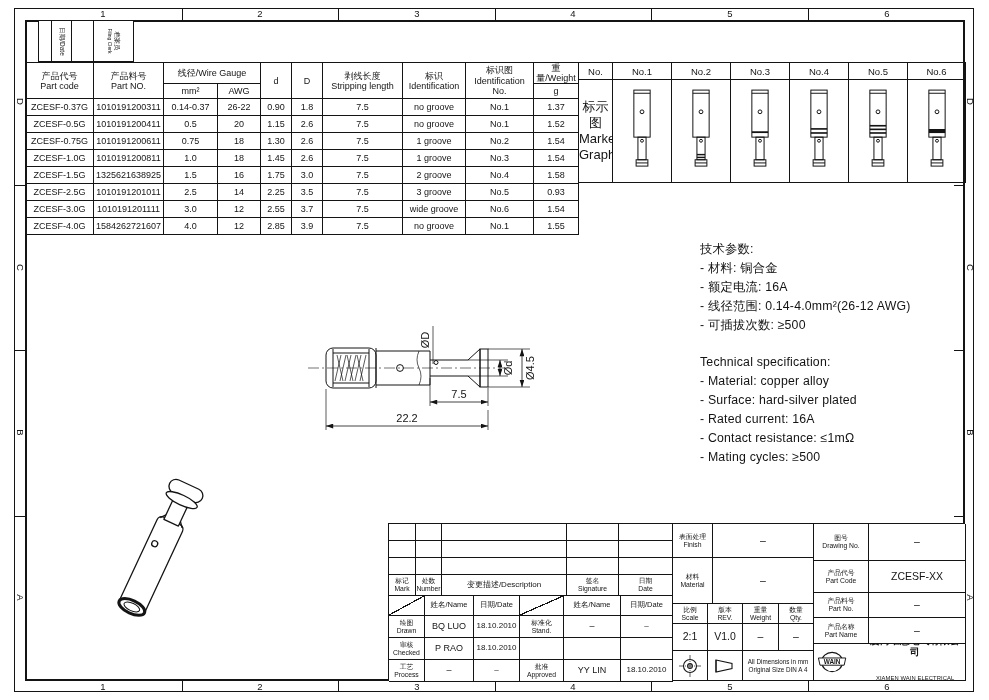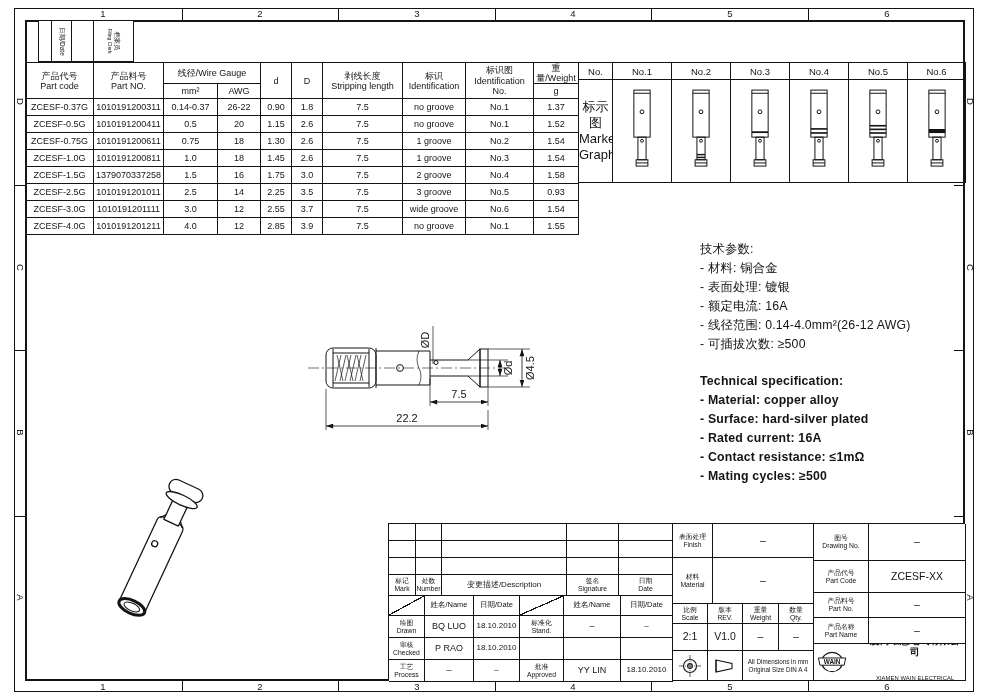--- a/index.html
+++ b/index.html
@@ -29,21 +29,21 @@
 
   
   table.mg { position:absolute; left:578px; top:62px; width:387px; border-collapse:collapse; table-layout:fixed; }
   table.mg th, table.mg td { border:1px solid #141414; padding:0; text-align:center; font-weight:normal; overflow:hidden; }
   table.mg thead th { height:17px; font-size:9.5px; }
   table.mg tbody td { height:103px; vertical-align:middle; }
   .mg-rowlabel { font-size:13px; white-space:pre-line; line-height:1.25; }
 
   
   .specs { position:absolute; left:700px; top:240px; width:275px; font-size:12.3px; line-height:19px; letter-spacing:0.2px; }
-  .specs .blk + .blk { margin-top:18px;font-weight:bold; }
+  .specs .blk + .blk { margin-top:18px; }
 
   
   .dimdraw { position:absolute; left:300px; top:318px; }
   .iso { position:absolute; left:50px; top:468px; }
 
   
   .tb { position:absolute; left:388px; top:523px; width:577px; height:158px; display:flex; background:#fff; border-top:1px solid #141414; border-left:1px solid #141414; }
   .cell { border-right:1px solid #141414; border-bottom:1px solid #141414; display:flex; align-items:center; justify-content:center; text-align:center; white-space:pre-line; line-height:1.12; overflow:hidden; }
   .rev { width:284px; }
   .rev-upper { display:grid; grid-template-columns:27px 26px 125px 52px 54px; grid-template-rows:17px 17px 17px 21px; }
@@ -199,21 +199,21 @@
           <td>18</td>
           <td>1.45</td>
           <td>2.6</td>
           <td>7.5</td>
           <td>1 groove</td>
           <td>No.3</td>
           <td>1.54</td>
         </tr>
         <tr>
           <td>ZCESF-1.5G</td>
-          <td>1379070337258</td>
+          <td>1325621638925</td>
           <td>1.5</td>
           <td>16</td>
           <td>1.75</td>
           <td>3.0</td>
           <td>7.5</td>
           <td>2 groove</td>
           <td>No.4</td>
           <td>1.58</td>
         </tr>
         <tr>
@@ -235,21 +235,21 @@
           <td>12</td>
           <td>2.55</td>
           <td>3.7</td>
           <td>7.5</td>
           <td>wide groove</td>
           <td>No.6</td>
           <td>1.54</td>
         </tr>
         <tr>
           <td>ZCESF-4.0G</td>
-          <td>1010191201211</td>
+          <td>1584262721607</td>
           <td>4.0</td>
           <td>12</td>
           <td>2.85</td>
           <td>3.9</td>
           <td>7.5</td>
           <td>no groove</td>
           <td>No.1</td>
           <td>1.55</td>
         </tr>
       </tbody>
@@ -358,21 +358,20 @@
             </svg></td>
         </tr>
     </tbody>
   </table>
 
   <div class="specs">
     <div class="blk">
       <div>技术参数:</div>
       <div>
           <div>- 材料: 铜合金</div>
-          <div>- 表面处理: 镀银</div>
           <div>- 额定电流: 16A</div>
           <div>- 线径范围: 0.14-4.0mm²(26-12 AWG)</div>
           <div>- 可插拔次数: ≥500</div>
         </div>
     </div>
     <div class="blk">
       <div>Technical specification:</div>
       <div>
           <div>- Material: copper alloy</div>
           <div>- Surface: hard-silver plated</div>

